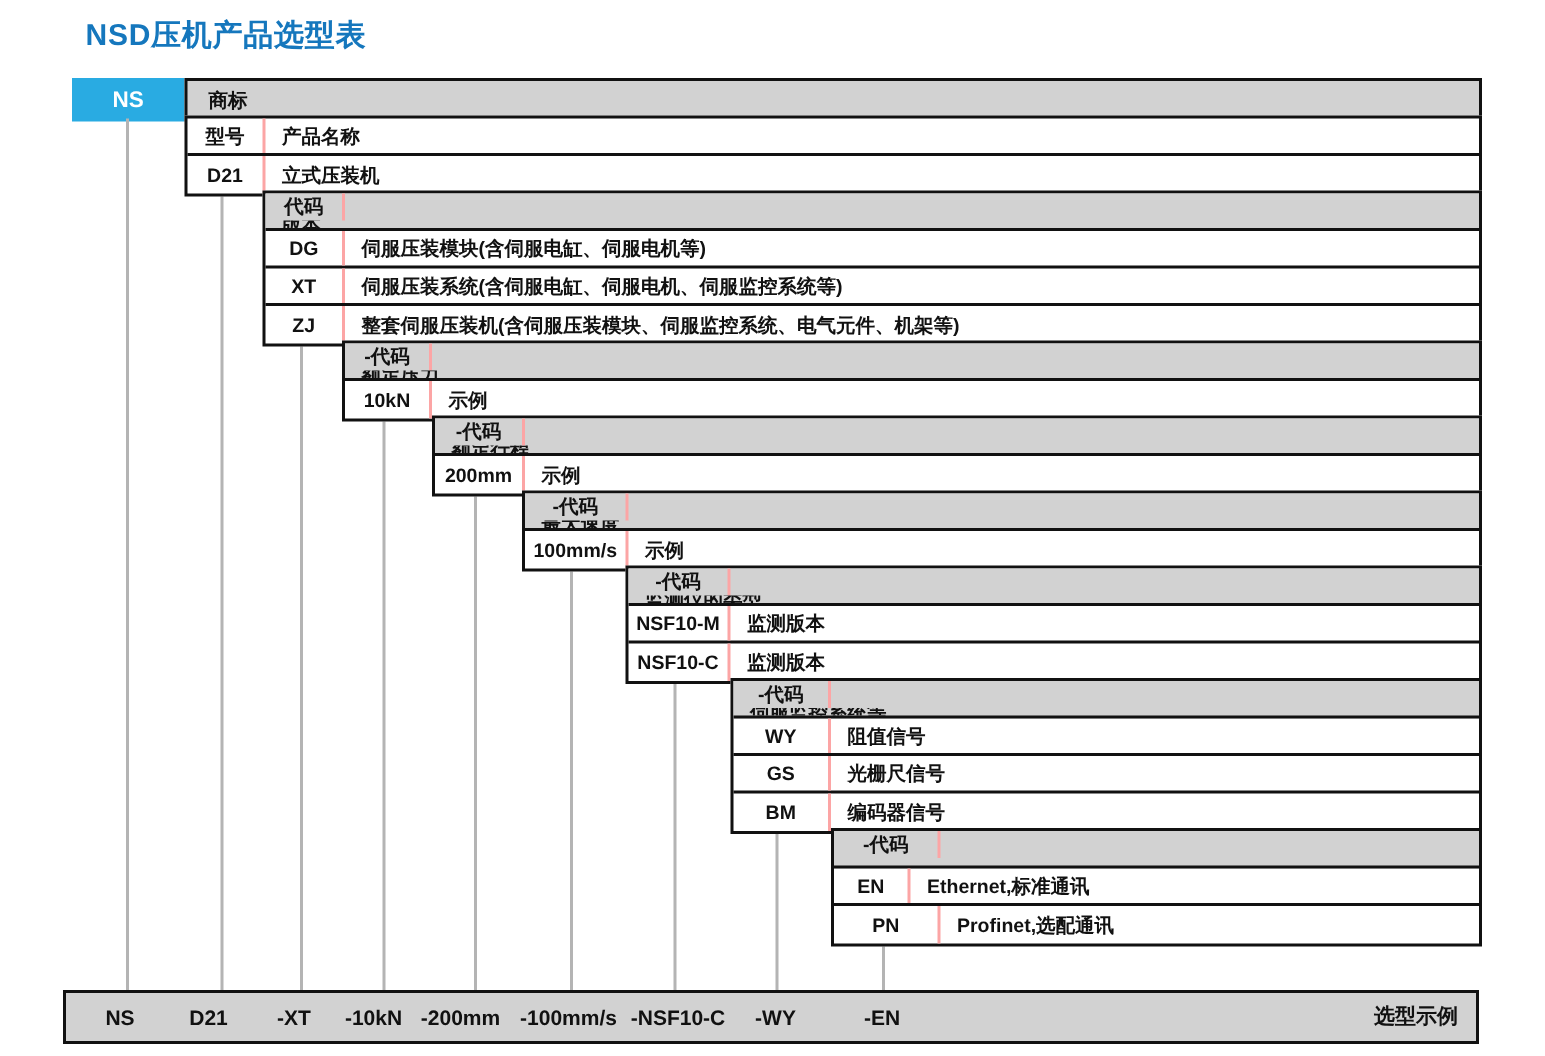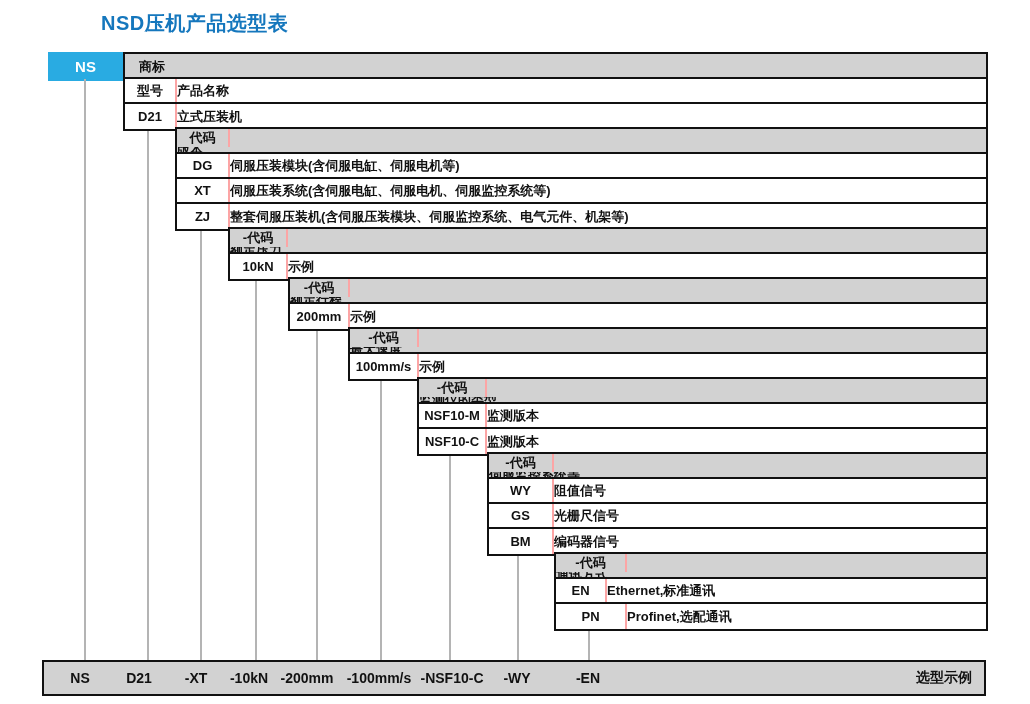--- a/index.html
+++ b/index.html
@@ -1,30 +1,30 @@
 <!DOCTYPE html>
 <html><head>
 <meta charset="utf-8">
 <style>
   html,body{margin:0;padding:0;background:#ffffff;}
   .page{position:relative;width:1030px;height:704px;background:#ffffff;overflow:hidden;
         font-family:"Liberation Sans","DejaVu Sans",sans-serif;}
-  .title{position:absolute;left:57px;top:10px;font-size:20px;font-weight:bold;color:#1577bd;letter-spacing:.5px;margin-left:44px;}
+  .title{position:absolute;left:57px;top:10px;font-size:20px;font-weight:bold;color:#1577bd;letter-spacing:.5px;}
   
   .brand-box{position:absolute;left:48px;top:52px;width:75px;height:29px;background:#29abe2;
              display:flex;align-items:center;justify-content:center;color:#ffffff;
              font-weight:bold;font-size:15px;}
   
   .block{position:absolute;border:2px solid #111;background:#ffffff;box-sizing:border-box;z-index:2;}
   .row{display:flex;height:25px;box-sizing:border-box;border-bottom:2px solid #111;}
   .row:last-child{border-bottom:none;}
   .row.hdr{background:#d2d2d2;flex-direction:column;}
   .code{flex:none;box-sizing:border-box;border-right:2px solid #fca5a5;display:flex;
         align-items:center;justify-content:center;font-weight:bold;font-size:13px;color:#111;}
-  .label{flex:1;display:flex;align-items:center;padding-left:0;font-weight:bold;
+  .label{flex:1;display:flex;align-items:center;padding-left:11px;font-weight:bold;
          font-size:13px;color:#111;white-space:nowrap;overflow:hidden;}
   .single{display:flex;align-items:center;padding-left:14px;font-weight:bold;font-size:13px;color:#111;height:100%;box-sizing:border-box;}
   
   .vline{position:absolute;width:2px;background:#b4b4b4;z-index:1;}
   
   .bar{position:absolute;left:42px;top:660px;width:944px;height:36px;background:#d2d2d2;
        border:2px solid #111;box-sizing:border-box;z-index:3;}
   .bar .seg{position:absolute;top:50%;transform:translate(-50%,-50%);font-weight:bold;font-size:14px;color:#111;white-space:nowrap;}
   .bar .caption{position:absolute;right:12px;top:50%;transform:translateY(-50%);font-weight:bold;font-size:14px;color:#111;}
 </style>
@@ -143,21 +143,20 @@
     </div>
     <div class="row">
       <div class="code" style="width:65px">BM</div>
       <div class="label">编码器信号</div>
     </div>
   </div>
 
   <div class="block" style="left:554px;top:552px;width:434px;height:79px;">
     <div class="row hdr">
       <div class="code" style="width:71px">-代码</div>
-      <div class="label">通讯方式</div>
     </div>
     <div class="row">
       <div class="code" style="width:51px">EN</div>
       <div class="label">Ethernet,标准通讯</div>
     </div>
     <div class="row">
       <div class="code" style="width:71px">PN</div>
       <div class="label">Profinet,选配通讯</div>
     </div>
   </div>

